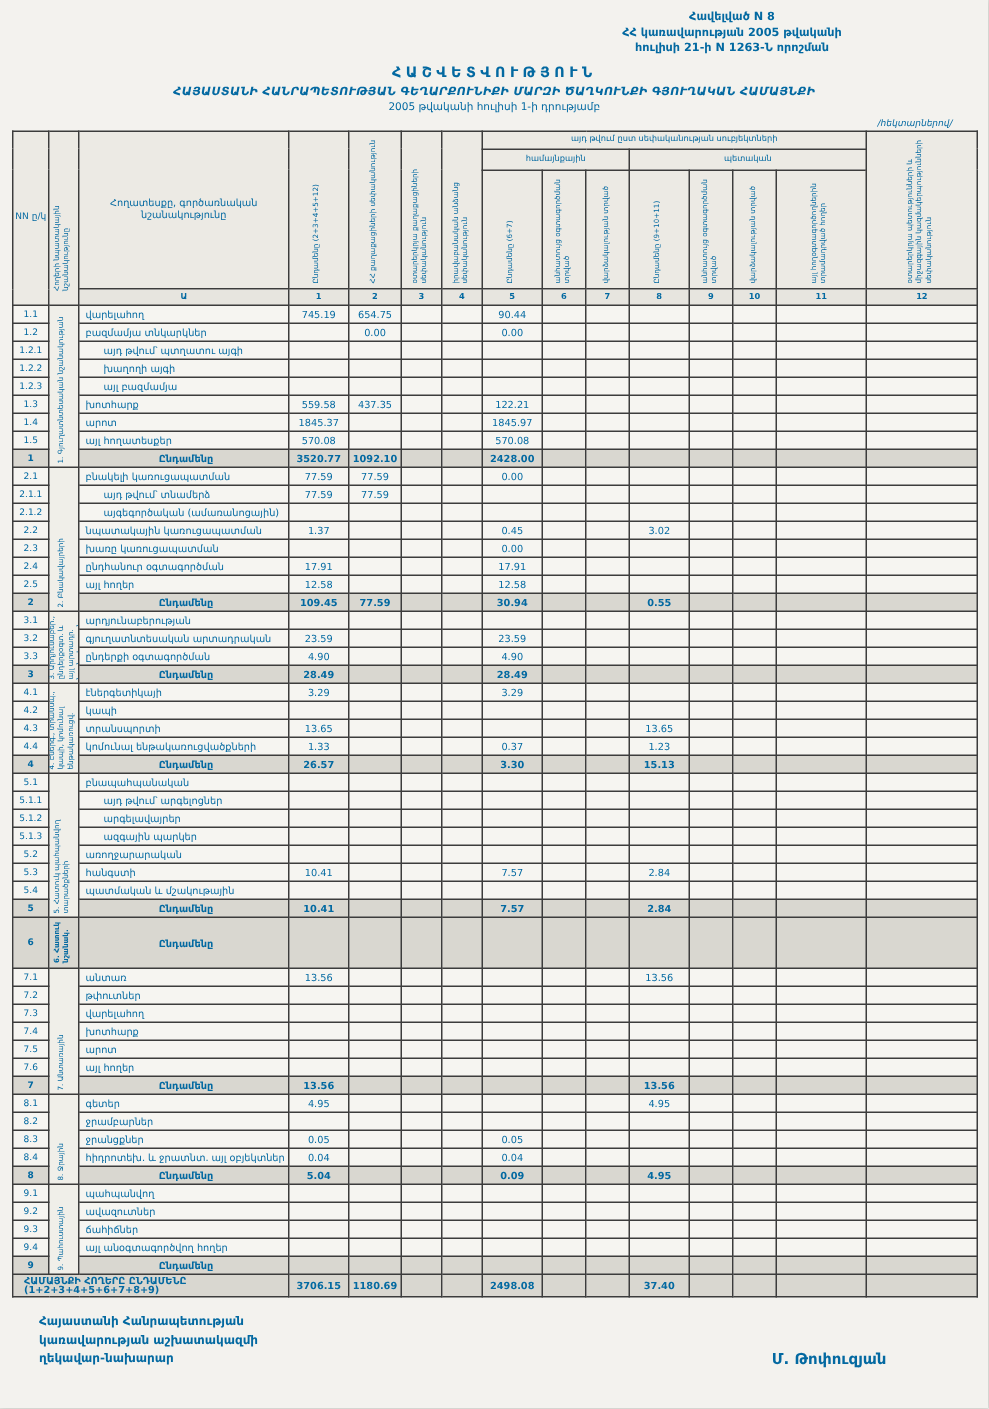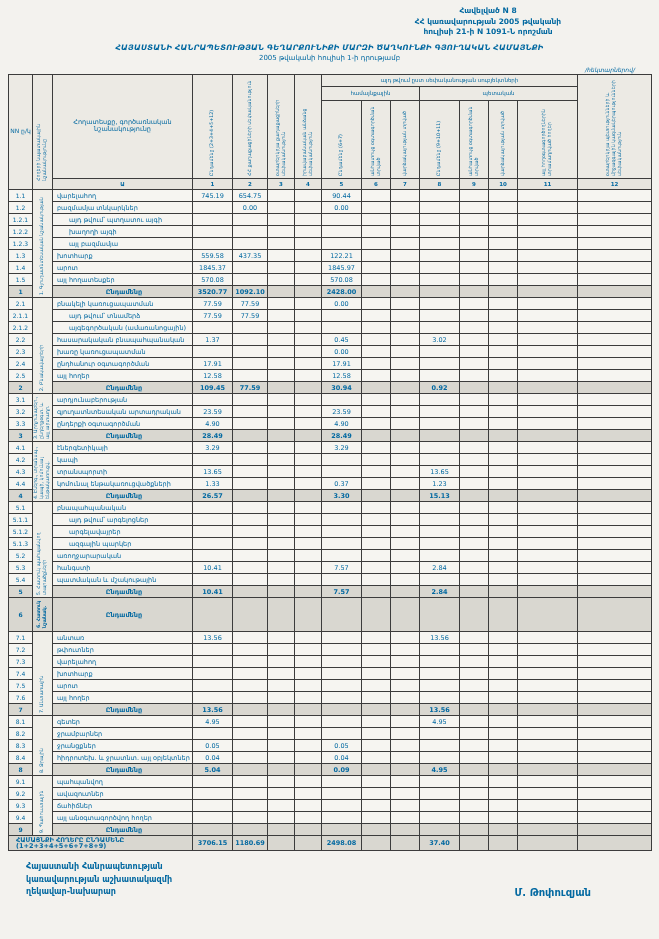--- a/index.html
+++ b/index.html
@@ -46,24 +46,25 @@
   .sign-right{font-size:10px;font-weight:bold;}
 </style>
 </head>
 <body>
 
 <div class="page">
 
   <div class="appendix">
     <div>Հավելված N 8</div>
     <div>ՀՀ կառավարության 2005 թվականի</div>
-    <div>հուլիսի 21-ի N 1091-Ն որոշման</div>
+    <div>հուլիսի 21-ի N 1263-Ն որոշման</div>
   </div>
 
   <div class="title-block">
+    <div class="report-word">ՀԱՇՎԵՏՎՈՒԹՅՈՒՆ</div>
     <div class="title-line">ՀԱՅԱՍՏԱՆԻ ՀԱՆՐԱՊԵՏՈՒԹՅԱՆ ԳԵՂԱՐՔՈՒՆԻՔԻ ՄԱՐԶԻ ԾԱՂԿՈՒՆՔԻ ԳՅՈՒՂԱԿԱՆ ՀԱՄԱՅՆՔԻ</div>
     <div class="as-of">2005 թվականի հուլիսի 1-ի դրությամբ</div>
   </div>
 
   <div class="units">/հեկտարներով/</div>
 
   <table>
     <colgroup>
       <col style="width:24px">
         <col style="width:20px">
@@ -312,21 +313,21 @@
           <td class="val"></td>
           <td class="val"></td>
           <td class="val"></td>
           <td class="val"></td>
           <td class="val"></td>
           <td class="val"></td>
           <td class="val"></td>
         </tr>
         <tr>
           <td class="nn">2.2</td>
-          <td class="name depth2">հասարակական բնապահպանական</td>
+          <td class="name depth2">նպատակային կառուցապատման</td>
           <td class="val">1.37</td>
           <td class="val"></td>
           <td class="val"></td>
           <td class="val"></td>
           <td class="val">0.45</td>
           <td class="val"></td>
           <td class="val"></td>
           <td class="val">3.02</td>
           <td class="val"></td>
           <td class="val"></td>
@@ -384,21 +385,21 @@
         <tr class="total-row">
           <td class="nn">2</td>
           <td class="name depth1">Ընդամենը</td>
           <td class="val">109.45</td>
           <td class="val">77.59</td>
           <td class="val"></td>
           <td class="val"></td>
           <td class="val">30.94</td>
           <td class="val"></td>
           <td class="val"></td>
-          <td class="val">0.92</td>
+          <td class="val">0.55</td>
           <td class="val"></td>
           <td class="val"></td>
           <td class="val"></td>
           <td class="val"></td>
         </tr>
         <tr>
           <td class="nn">3.1</td>
           <td class="sec-cell" rowspan="4"><div class="rot sec-rot" style="height: 44px;">3. Արդյունաբեր., ընդերքօգտ. և այլ արտադր. նշանակության</div></td>
           <td class="name depth2">արդյունաբերության</td>
           <td class="val"></td>

